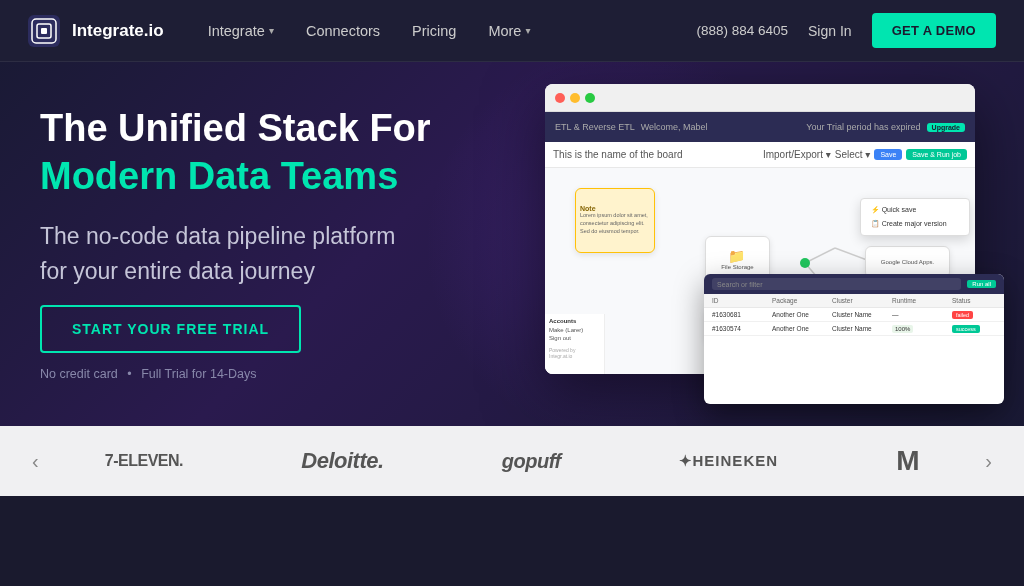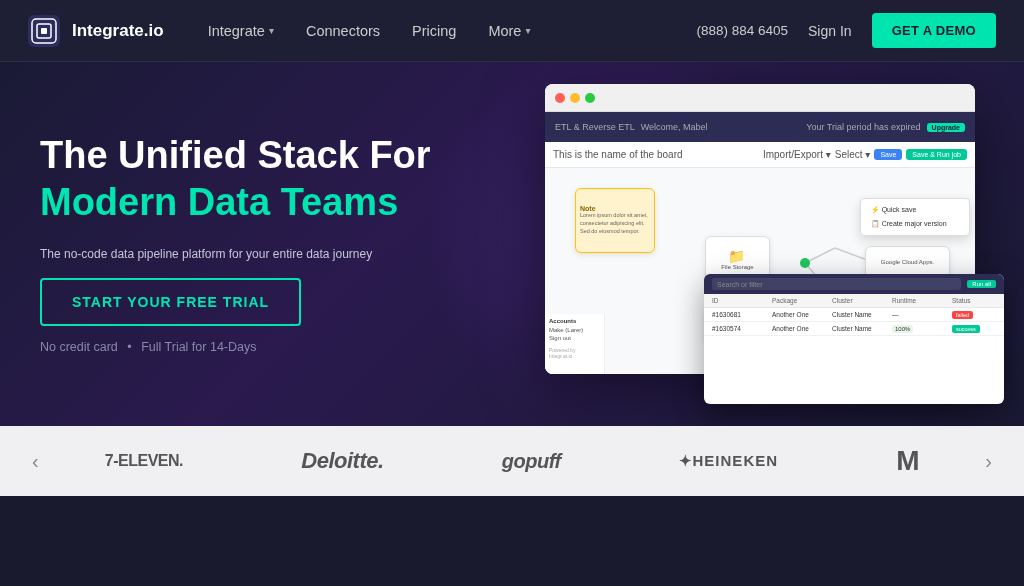--- a/index.html
+++ b/index.html
@@ -109,21 +109,21 @@
     }
     .hero-title-green {
       color: #00e5b0;
       font-size: 38px;
       font-weight: 700;
       line-height: 1.15;
       margin-bottom: 20px;
     }
     .hero-subtitle {
       color: #c5c5d8;
-      font-size: 12px;
+      font-size: 23px;
       line-height: 1.55;
       margin-bottom: 15px;
       max-width: 380px;
     }
     .trial-btn {
       background: transparent;
       border: 2px solid #00e5b0;
       color: #00e5b0;
       font-size: 14px;
       font-weight: 700;

